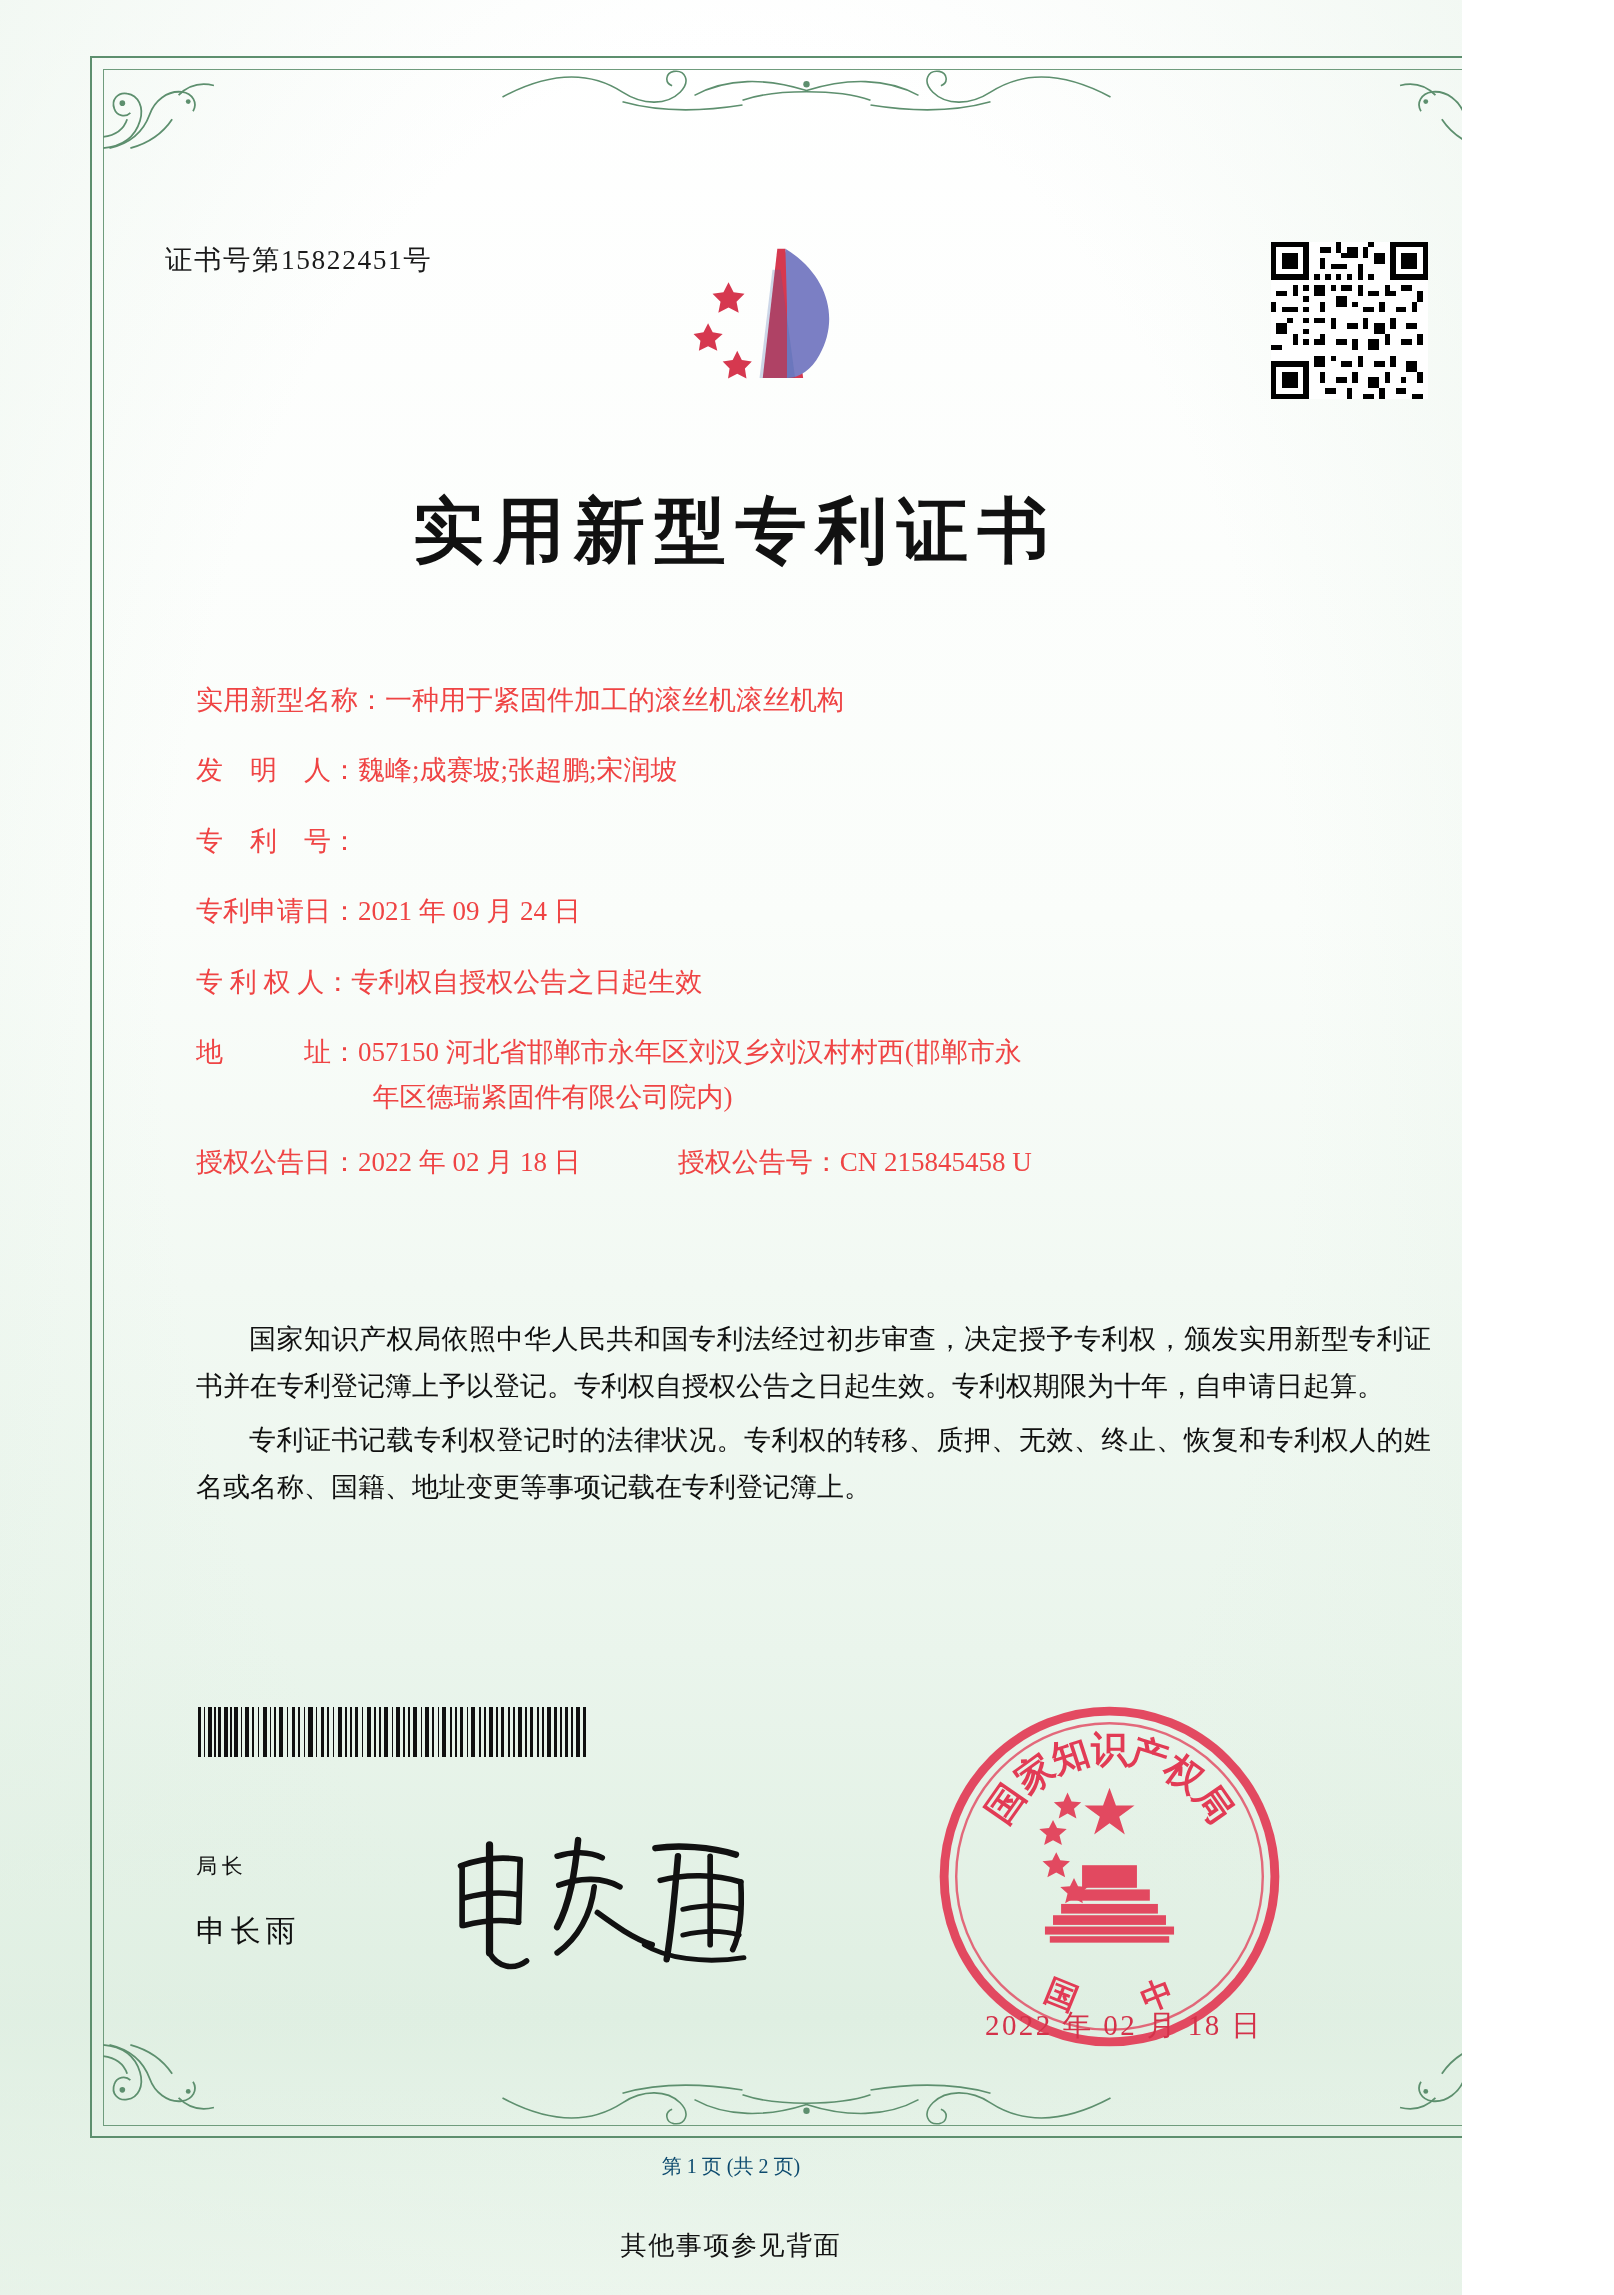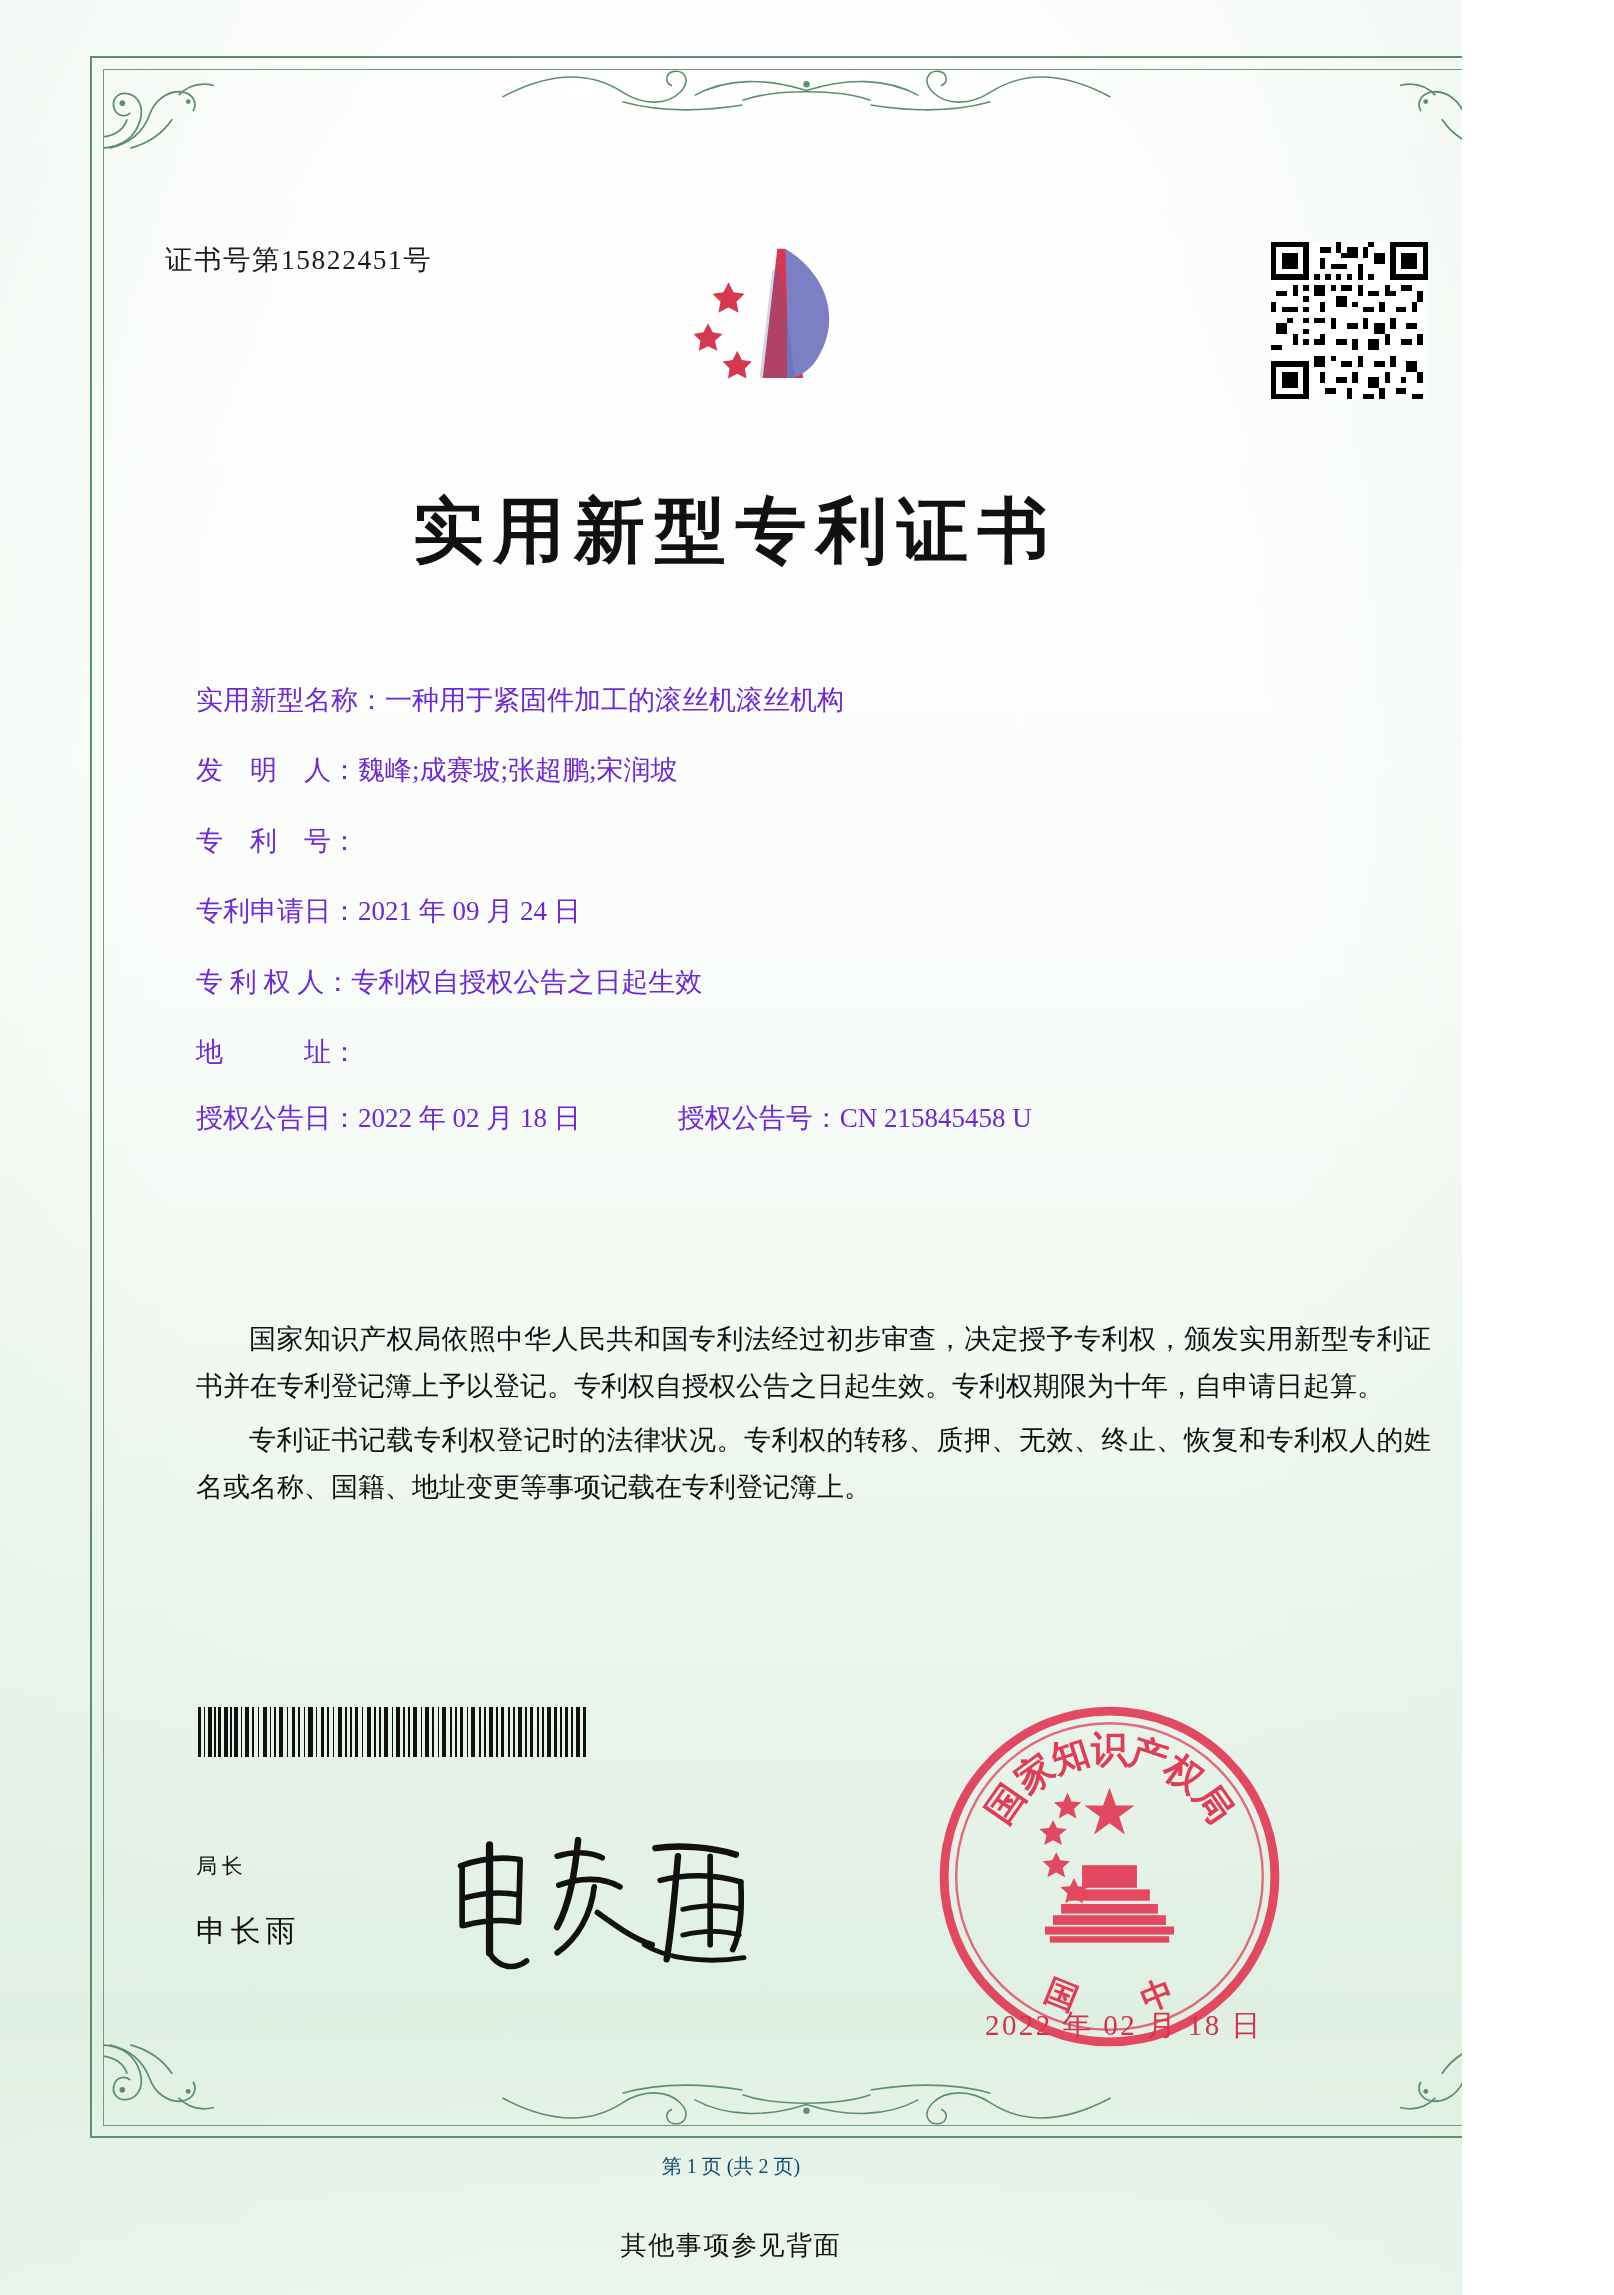--- a/index.html
+++ b/index.html
@@ -115,21 +115,21 @@
     font-family: "DejaVu Serif", "Liberation Serif", serif;
     margin-left: 9px;
   }
 
   
   .fields {
     position: absolute;
     left: 196px;
     top: 682px;
     width: 1227px;
-    color: #6d28d9;
+    color: #ef4444;
   }
   .field-row {
     display: flex;
     align-items: flex-start;
     margin-bottom: 34px;
     font-size: 27px;
     line-height: 1.35;
   }
   .field-row.tight { margin-bottom: 29px; }
   .fl {
@@ -462,20 +462,24 @@
       <div class="fv">2021 年 09 月 24 日</div>
     </div>
 
     <div class="field-row">
       <div class="fl">专 利 权 人：</div>
       <div class="fv">专利权自授权公告之日起生效</div>
     </div>
 
     <div class="field-row tight">
       <div class="fl">地　　　址：</div>
+      <div class="fv">
+        <span>057150 河北省邯郸市永年区刘汉乡刘汉村村西(邯郸市永</span>
+        <span class="line2">年区德瑞紧固件有限公司院内)</span>
+      </div>
     </div>
 
     <div class="grant-row">
       <span class="grant-left">授权公告日：</span>
       <span class="grant-left">2022 年 02 月 18 日</span>
       <span class="grant-spacer"></span>
       <span class="grant-right">授权公告号：</span>
       <span class="grant-right">CN 215845458 U</span>
     </div>
   </div>

